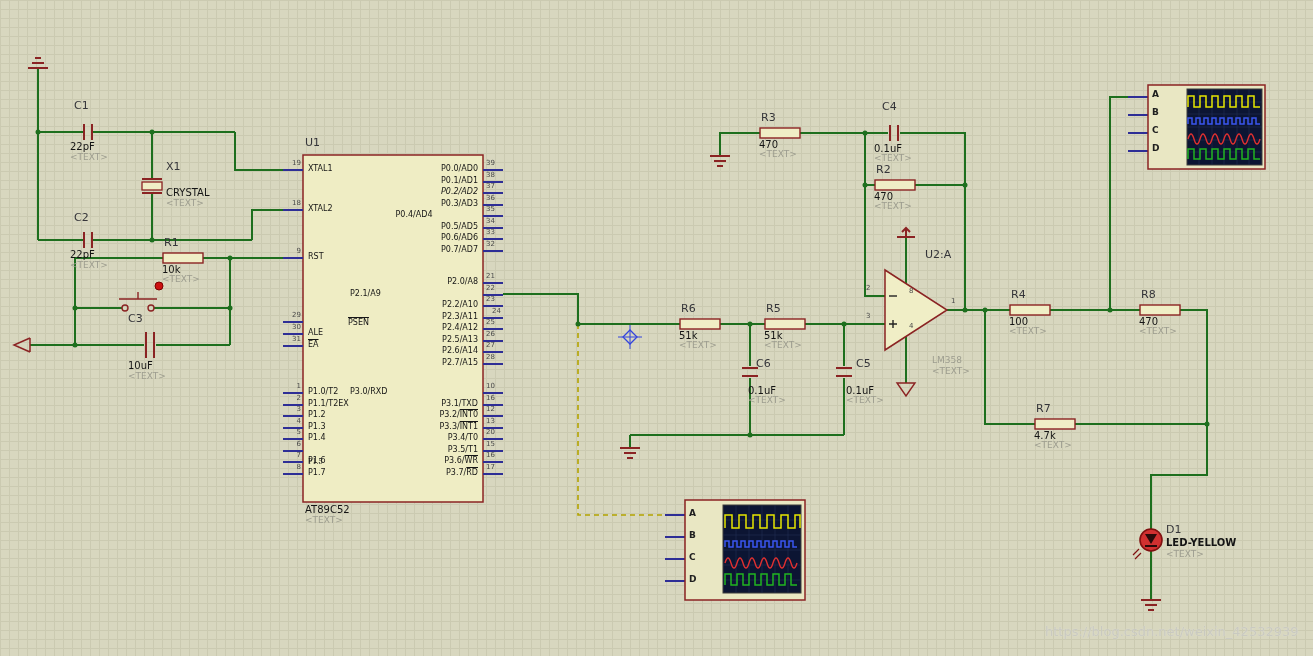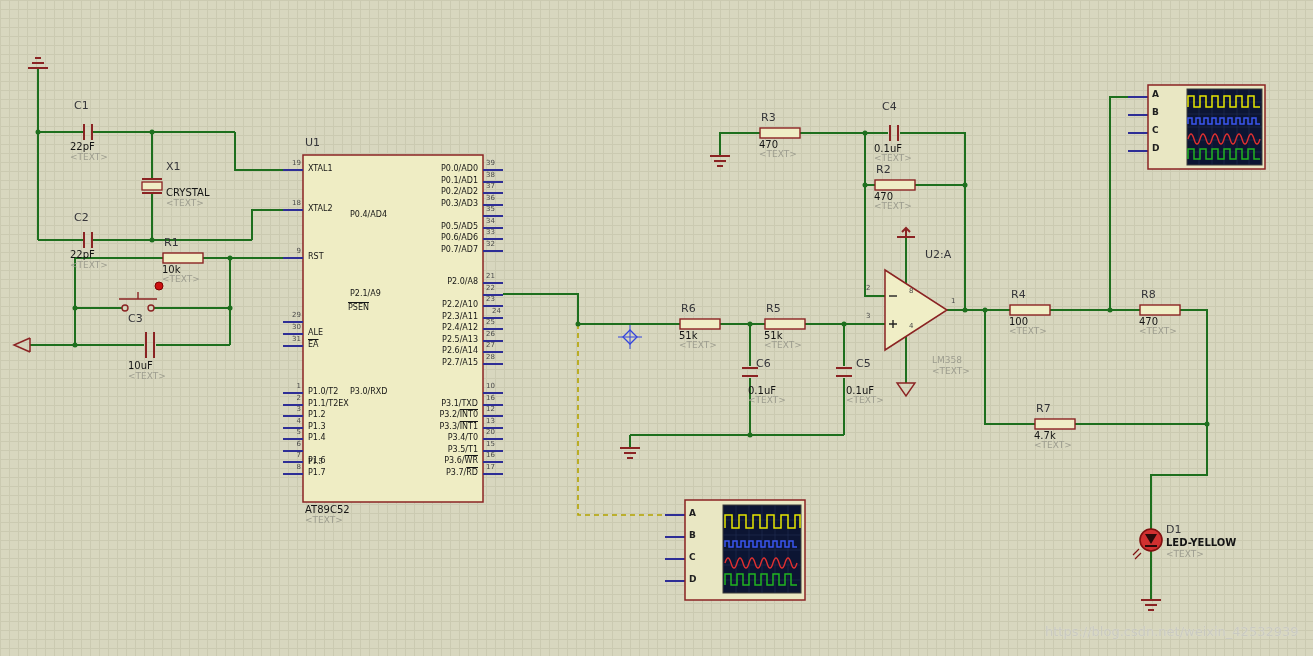--- a/index.html
+++ b/index.html
@@ -247,21 +247,21 @@
       <div class="lbl pnum" style="left: 281px; top: 160px; width: 20px; text-align: right;">19</div>
       <div class="lbl pname" style="left: 308px; top: 165px;">XTAL1</div>
       <div class="pstub" style="left: 283px; top: 209px;"></div>
       <div class="lbl pnum" style="left: 281px; top: 200px; width: 20px; text-align: right;">18</div>
       <div class="lbl pname" style="left: 308px; top: 205px;">XTAL2</div>
       <div class="pstub" style="left: 283px; top: 257px;"></div>
       <div class="lbl pnum" style="left: 281px; top: 248px; width: 20px; text-align: right;">9</div>
       <div class="lbl pname" style="left: 308px; top: 253px;">RST</div>
       <div class="pstub" style="left: 283px; top: 321px;"></div>
       <div class="lbl pnum" style="left: 281px; top: 312px; width: 20px; text-align: right;">29</div>
-      <div class="lbl pname" style="left: 308px; top: 304px; padding-left: 40px;"><span style="text-decoration: overline;">PSEN</span></div>
+      <div class="lbl pname" style="left: 308px; top: 319px; padding-left: 40px;"><span style="text-decoration: overline;">PSEN</span></div>
       <div class="pstub" style="left: 283px; top: 333px;"></div>
       <div class="lbl pnum" style="left: 281px; top: 324px; width: 20px; text-align: right;">30</div>
       <div class="lbl pname" style="left: 308px; top: 329px;">ALE</div>
       <div class="pstub" style="left: 283px; top: 345px;"></div>
       <div class="lbl pnum" style="left: 281px; top: 336px; width: 20px; text-align: right;">31</div>
       <div class="lbl pname" style="left: 308px; top: 341px;"><span style="text-decoration: overline;">EA</span></div>
       <div class="pstub" style="left: 283px; top: 392px;"></div>
       <div class="lbl pnum" style="left: 281px; top: 383px; width: 20px; text-align: right;">1</div>
       <div class="lbl pname" style="left: 308px; top: 388px;">P1.0/T2</div>
       <div class="pstub" style="left: 283px; top: 403.5px;"></div>
@@ -286,27 +286,27 @@
       <div class="lbl pnum" style="left: 281px; top: 463.5px; width: 20px; text-align: right;">8</div>
       <div class="lbl pname" style="left: 308px; top: 468.5px;">P1.7</div>
       <div class="pstub" style="left: 483px; top: 169px;"></div>
       <div class="lbl pnum" style="left: 486px; top: 160px;">39</div>
       <div class="lbl pname" style="left: 350px; top: 165px; width: 128px; text-align: right;">P0.0/AD0</div>
       <div class="pstub" style="left: 483px; top: 180.5px;"></div>
       <div class="lbl pnum" style="left: 486px; top: 171.5px;">38</div>
       <div class="lbl pname" style="left: 350px; top: 176.5px; width: 128px; text-align: right;">P0.1/AD1</div>
       <div class="pstub" style="left: 483px; top: 192px;"></div>
       <div class="lbl pnum" style="left: 486px; top: 183px;">37</div>
-      <div class="lbl pname" style="left: 350px; top: 188px; width: 128px; text-align: right;">P0.2/AD2</div>
+      <div class="lbl pname" style="left: 350px; top: 188px; width: 128px; text-align: right; font-style: italic;">P0.2/AD2</div>
       <div class="pstub" style="left: 483px; top: 203.5px;"></div>
       <div class="lbl pnum" style="left: 486px; top: 194.5px;">36</div>
       <div class="lbl pname" style="left: 350px; top: 199.5px; width: 128px; text-align: right;">P0.3/AD3</div>
       <div class="pstub" style="left: 483px; top: 215px;"></div>
       <div class="lbl pnum" style="left: 486px; top: 206px;">35</div>
-      <div class="lbl pname" style="left: 350px; top: 211px; width: 128px; text-align: left;">P0.4/AD4</div>
+      <div class="lbl pname" style="left: 350px; top: 211px; width: 128px; text-align: center;">P0.4/AD4</div>
       <div class="pstub" style="left: 483px; top: 226.5px;"></div>
       <div class="lbl pnum" style="left: 486px; top: 217.5px;">34</div>
       <div class="lbl pname" style="left: 350px; top: 222.5px; width: 128px; text-align: right;">P0.5/AD5</div>
       <div class="pstub" style="left: 483px; top: 238px;"></div>
       <div class="lbl pnum" style="left: 486px; top: 229px;">33</div>
       <div class="lbl pname" style="left: 350px; top: 234px; width: 128px; text-align: right;">P0.6/AD6</div>
       <div class="pstub" style="left: 483px; top: 249.5px;"></div>
       <div class="lbl pnum" style="left: 486px; top: 240.5px;">32</div>
       <div class="lbl pname" style="left: 350px; top: 245.5px; width: 128px; text-align: right;">P0.7/AD7</div>
       <div class="pstub" style="left: 483px; top: 282px;"></div>

